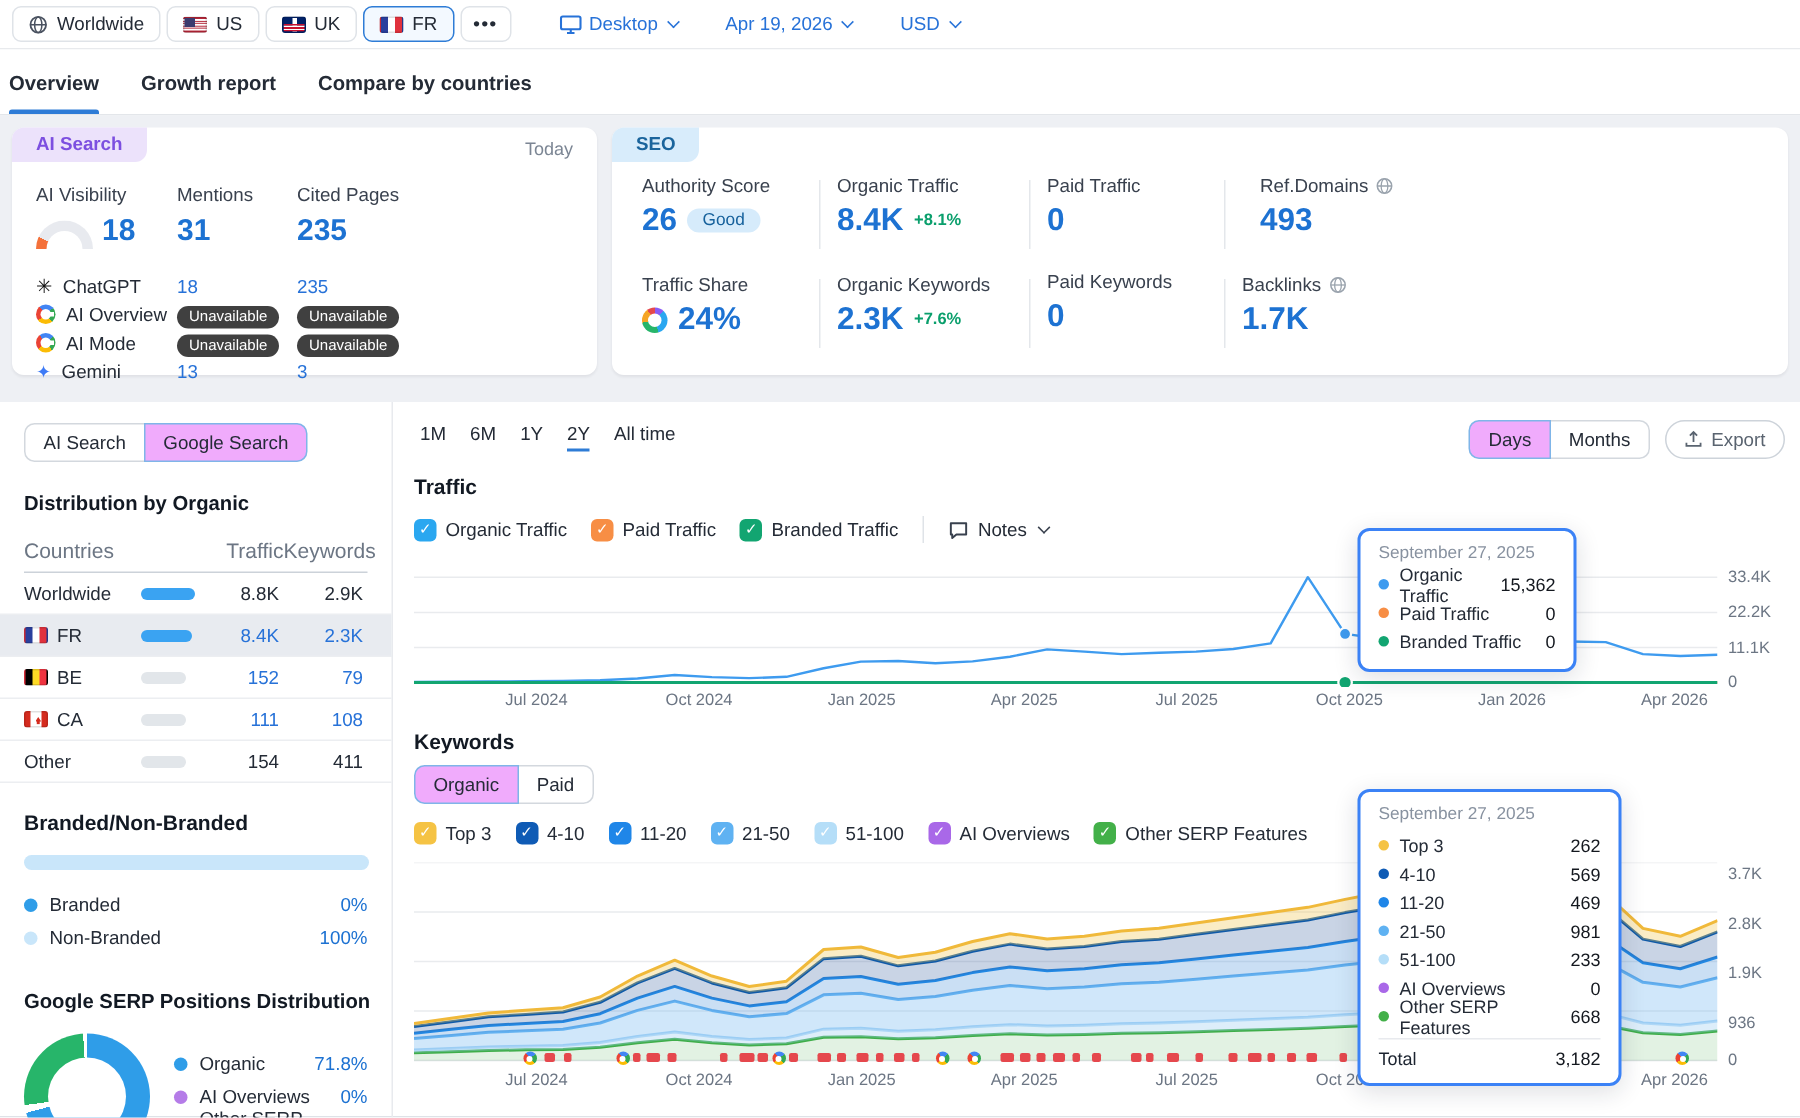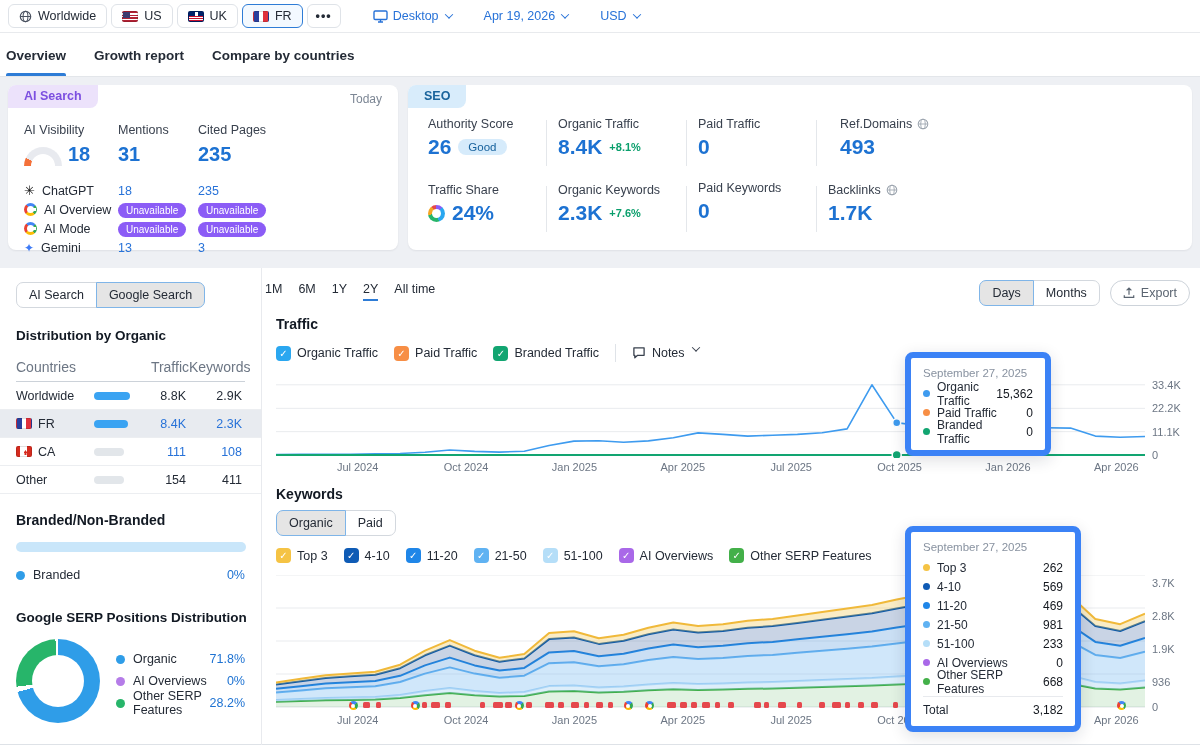--- a/index.html
+++ b/index.html
@@ -33,73 +33,73 @@
   .badge-seo { background:#d8ecfb; color:#1a649c; }
   .today { position:absolute; right:16px; top:7px; font-size:12px; color:#7c8694; }
   .ai-col-h { position:absolute; top:38px; font-size:12.5px; color:#39414e; }
   .ai-val { position:absolute; top:58px; font-size:20px; font-weight:700; color:#1d72d2; }
   .gauge { position:absolute; left:16px; top:62px; width:38px; height:19px; overflow:hidden; }
   .gauge::before { content:''; position:absolute; left:0; top:0; width:38px; height:38px; border-radius:50%; background:conic-gradient(from 270deg,#f4713a 0 7%,#e8eaef 7% 50%,transparent 50%); }
   .gauge::after { content:''; position:absolute; left:7px; top:7px; width:24px; height:24px; border-radius:50%; background:#fff; }
   .ai-row { position:absolute; left:16px; right:16px; height:19px; display:flex; align-items:center; font-size:12.5px; color:#242b36; }
   .ai-row .nm { margin-left:7px; }
   .ai-cell { position:absolute; font-size:12.5px; color:#2772d8; }
-  .pill-un { background:#8b5cf6; color:#fff; font-size:10px; padding:2px 8px; border-radius:9px; }
+  .pill-un { background:#404040; color:#fff; font-size:10px; padding:2px 8px; border-radius:9px; }
   .icon-openai { font-size:13px; color:#101010; line-height:1; }
   .icon-gemini { font-size:12px; color:#3e7bf6; line-height:1; }
   .gicon { display:inline-block; width:13px; height:13px; border-radius:50%; background:conic-gradient(from -40deg,#4285f4 0 25%,#34a853 25% 50%,#fbbc05 50% 75%,#ea4335 75% 100%); position:relative; }
   .gicon::after { content:''; position:absolute; left:3px; top:3px; width:7px; height:7px; border-radius:50%; background:#fff; }
   .gicon::before { content:''; position:absolute; right:1px; top:5px; width:6px; height:3px; background:#fff; z-index:1; }
   .seo-cell { position:absolute; }
   .seo-label { font-size:12.5px; color:#39414e; display:flex; align-items:center; gap:5px; }
   .seo-value { margin-top:4px; font-size:21px; font-weight:700; color:#1d72d2; display:flex; align-items:center; gap:7px; }
   .delta { font-size:11px; font-weight:700; color:#0a9f6c; }
   .pill-good { background:#d6ebfb; color:#16619c; font-size:11.5px; font-weight:400; padding:2px 10px; border-radius:11px; }
   .vdiv { position:absolute; width:1px; background:#e4e7eb; }
   .donut-ic { width:17px; height:17px; border-radius:50%; background:conic-gradient(#8a5cf6 0 12%,#2aa7f0 12% 45%,#27b56a 45% 72%,#f5a524 72% 90%,#e5484d 90% 100%); position:relative; }
   .donut-ic::after { content:''; position:absolute; left:4px; top:4px; width:9px; height:9px; border-radius:50%; background:#fff; }
   .main { position:absolute; left:0; top:268px; width:1200px; height:477px; background:#fff; border-bottom:1px solid #dee2e7; }
   .leftcol { position:absolute; left:0; top:0; width:262px; height:477px; border-right:1px solid #e8eaee; padding:14px 16px; }
   .toggle-group { display:inline-flex; }
   .tg-btn { height:26px; padding:0 12px; display:inline-flex; align-items:center; border:1px solid #d3d8de; background:#fff; font-size:12.5px; color:#242b36; cursor:pointer; }
   .tg-btn:first-child { border-radius:7px 0 0 7px; }
   .tg-btn:last-child { border-radius:0 7px 7px 0; margin-left:-1px; }
-  .tg-btn.active { background:#e5e5e5; border:1.5px solid #7fb5e8; z-index:1; position:relative; }
+  .tg-btn.active { background:#f0abfc; border:1.5px solid #7fb5e8; z-index:1; position:relative; }
   .sec-title { font-size:13.5px; font-weight:700; color:#121923; white-space:nowrap; }
   .dist-head { display:flex; font-size:14px; color:#6c7684; padding:6px 0 6px; border-bottom:1px solid #ccd2d9;justify-content:center; }
   .dist-row { display:flex; align-items:center; height:28px; border-bottom:1px solid #eceef1; margin:0 -16px; padding:0 16px; font-size:12.5px; }
   .dist-row.sel { background:#e8ebf0; }
   .c-name { width:78px; display:flex; align-items:center; gap:6px; color:#242b36; }
   .c-bar { width:40px; }
   .bar { height:8px; border-radius:4px; }
   .c-tr { width:52px; text-align:right; }
   .c-kw { width:56px; text-align:right; }
   .val-link { color:#2772d8; }
   .val-dark { color:#242b36; }
   .legend-row { display:flex; align-items:center; height:22px; font-size:12.5px; color:#242b36; }
   .dot { width:9px; height:9px; border-radius:50%; margin-right:8px; flex:none; }
   .lg-val { margin-left:auto; color:#1d72d2; }
   .big-donut { width:84px; height:84px; border-radius:50%; position:relative; flex:none; }
   .big-donut::after { content:''; position:absolute; left:16px; top:16px; width:52px; height:52px; border-radius:50%; background:#fff; }
   .rightcol { position:absolute; left:262px; top:0; width:938px; height:477px; }
-  .ranges { position:absolute; left:3px; top:14px; display:flex; gap:16px; font-size:12.5px; color:#242b36; }
+  .ranges { position:absolute; left:18px; top:14px; display:flex; gap:16px; font-size:12.5px; color:#242b36; }
   .range { cursor:pointer; padding-bottom:3px; }
   .range.active { border-bottom:2px solid #2e7cd6; }
   .gran-wrap { position:absolute; right:10px; top:12px; display:flex; align-items:center; gap:10px; }
   .export-btn { display:inline-flex; align-items:center; gap:6px; height:26px; padding:0 12px; border:1px solid #cdd3da; border-radius:14px; color:#5a6470; font-size:12.5px; background:#fff; cursor:pointer; }
   .chart-title { position:absolute; left:14px; font-size:14px; font-weight:700; color:#121923; }
   .cb-legend { position:absolute; left:14px; display:flex; align-items:center; gap:16px; font-size:12.5px; color:#242b36; }
   .cb-item { display:flex; align-items:center; gap:6px; cursor:pointer; }
   .cb { width:15px; height:15px; border-radius:4px; color:#fff; font-size:10px; font-weight:700; display:inline-flex; align-items:center; justify-content:center; }
   .leg-div { width:1px; height:18px; background:#dfe3e8; }
-  .notes { display:flex; gap:6px; color:#242b36; cursor:pointer; }
+  .notes { display:flex; align-items:center; gap:6px; color:#242b36; cursor:pointer; }
   .ylab { position:absolute; font-size:11px; color:#6c7684; left:890px; }
   .xlabs { position:absolute; left:14px; width:869px; height:14px; font-size:11px; color:#6c7684; }
   .xlabs span { position:absolute; transform:translateX(-50%); white-space:nowrap; }
-  .tooltip { position:absolute; background:#fff; border:6px solid #3b82f6; border-radius:8px; box-shadow:0 4px 16px rgba(20,30,50,.14); padding:9px 12px; z-index:5; }
+  .tooltip { position:absolute; background:#fff; border:2px solid #3b82f6; border-radius:8px; box-shadow:0 4px 16px rgba(20,30,50,.14); padding:9px 12px; z-index:5; }
   .tt-date { font-size:11.5px; color:#8892a0; margin-bottom:5px; }
   .tt-row { display:flex; align-items:center; height:19px; font-size:12px; color:#242b36; }
   .tt-row .dot { width:7px; height:7px; margin-right:7px; }
   .tt-val { margin-left:auto; font-weight:400; color:#14181f; padding-left:14px; }
   .tt-total { display:flex; border-top:1px solid #e8eaee; margin-top:5px; padding-top:6px; font-size:12px; }
   .marker-strip { position:absolute; left:14px; width:869px; height:10px; }
   .marker-strip .r { position:absolute; top:1px; height:6px; background:#e5484d; border-radius:1.5px; }
   .marker-strip .g { position:absolute; top:0; width:9px; height:9px; border-radius:50%; background:conic-gradient(from -40deg,#4285f4 0 25%,#34a853 25% 50%,#fbbc05 50% 75%,#ea4335 75% 100%); }
   .marker-strip .g::after { content:''; position:absolute; left:2.5px; top:2.5px; width:4px; height:4px; border-radius:50%; background:#fff; }
   svg { display:block; }
@@ -315,20 +315,31 @@
             <span>FR</span>
           </span>
           <span class="c-bar">
             <span class="bar" style="display: block; width: 34px; background: rgb(58, 163, 242);"></span>
           </span>
           <span class="c-tr val-link">8.4K</span>
           <span class="c-kw val-link">2.3K</span>
         </div>
         <div class="dist-row">
           <span class="c-name">
+            <span class="flag flag-be"></span>
+            <span>BE</span>
+          </span>
+          <span class="c-bar">
+            <span class="bar" style="display: block; width: 30px; background: rgb(226, 230, 234);"></span>
+          </span>
+          <span class="c-tr val-link">152</span>
+          <span class="c-kw val-link">79</span>
+        </div>
+        <div class="dist-row">
+          <span class="c-name">
             <span class="flag flag-ca"></span>
             <span>CA</span>
           </span>
           <span class="c-bar">
             <span class="bar" style="display: block; width: 30px; background: rgb(226, 230, 234);"></span>
           </span>
           <span class="c-tr val-link">111</span>
           <span class="c-kw val-link">108</span>
         </div>
         <div class="dist-row">
@@ -343,20 +354,25 @@
         </div>
       </div>
 
     <div class="sec-title" style="margin-top:18px;font-size:14px;">Branded/Non-Branded</div>
     <div style="margin-top:14px;width:230px;height:10px;border-radius:5px;background:#c9e6fa;"></div>
     <div id="branded-legend" style="margin-top:12px;">
         <div class="legend-row">
           <span class="dot" style="background: rgb(47, 157, 232);"></span>
           <span>Branded</span>
           <span class="lg-val">0%</span>
+        </div>
+        <div class="legend-row">
+          <span class="dot" style="background: rgb(201, 230, 250);"></span>
+          <span>Non-Branded</span>
+          <span class="lg-val">100%</span>
         </div>
       </div>
 
     <div class="sec-title" style="margin-top:24px;">Google SERP Positions Distribution</div>
     <div style="display:flex;align-items:center;gap:16px;margin-top:14px;">
       <div class="big-donut" id="serp-donut" style="background: conic-gradient(rgb(47, 157, 232) 0deg, rgb(47, 157, 232) 70.8%, rgb(255, 255, 255) 70.8%, rgb(255, 255, 255) 72.8%, rgb(39, 181, 106) 72.8%, rgb(39, 181, 106) 99%, rgb(255, 255, 255) 99%, rgb(255, 255, 255) 100%);"></div>
       <div id="serp-legend" style="flex:1;">
           <div class="legend-row">
             <span class="dot" style="background: rgb(47, 157, 232);"></span>
             <span>Organic</span>

